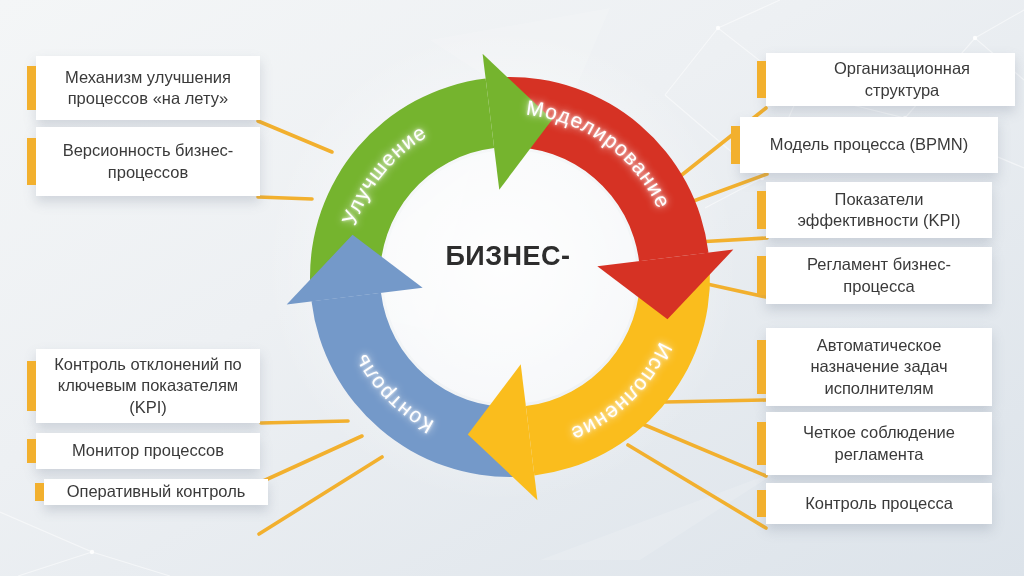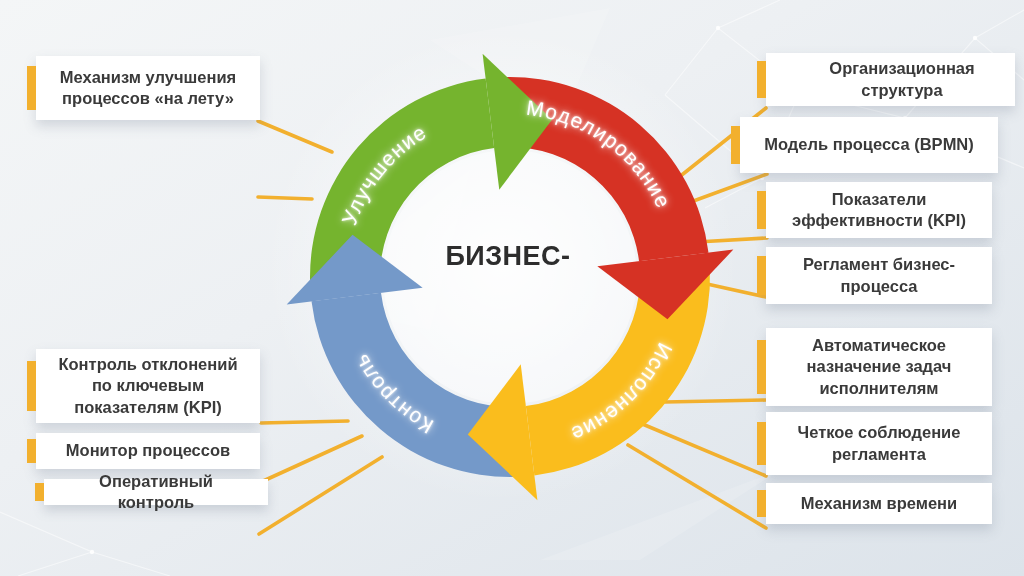--- a/index.html
+++ b/index.html
@@ -12,21 +12,21 @@
   .glow{position:absolute;inset:0;pointer-events:none;
     background:radial-gradient(circle 330px at 49% 46%,rgba(255,255,255,.9),rgba(255,255,255,0) 72%);}
   svg.layer{position:absolute;left:0;top:0;width:1024px;height:576px;}
   svg.cycle{position:absolute;left:270px;top:37px;width:480px;height:480px;}
 
   .card{
     position:absolute;background:#ffffff;display:flex;align-items:center;justify-content:center;
     box-shadow:0 6px 11px rgba(110,125,145,.25);
   }
   .card .txt{
-    padding:4px 16px;text-align:center;color:#3a3a3a;font-size:16.5px;line-height:1.28;font-weight:bold;
+    padding:4px 16px;text-align:center;color:#3a3a3a;font-size:16.5px;line-height:1.28;
   }
   .bar{
     position:absolute;left:-9px;top:16%;height:68%;width:9px;background:#f2b02e;
   }
   .title{
     position:absolute;left:392px;top:241px;width:232px;text-align:center;
     color:#2d2d2d;font-weight:bold;font-size:27px;line-height:1.12;letter-spacing:.5px;
   }
   .connector{stroke-width:3.6;stroke-linecap:round;}
   .arc-label{
@@ -110,20 +110,24 @@
   </svg>
 
   <div class="title">
     <div>БИЗНЕС-</div>
   </div>
 
   <div class="card" style="left:36px;top:56px;width:224px;height:64px;">
     <span class="bar"></span>
     <div class="txt">Механизм улучшения процессов «на лету»</div>
   </div>
+  <div class="card" style="left:36px;top:127px;width:224px;height:69px;">
+    <span class="bar"></span>
+    <div class="txt">Версионность бизнес-процессов</div>
+  </div>
   <div class="card" style="left:36px;top:349px;width:224px;height:74px;">
     <span class="bar"></span>
     <div class="txt">Контроль отклонений по ключевым показателям (KPI)</div>
   </div>
   <div class="card" style="left:36px;top:433px;width:224px;height:36px;">
     <span class="bar"></span>
     <div class="txt">Монитор процессов</div>
   </div>
   <div class="card" style="left:44px;top:479px;width:224px;height:26px;">
     <span class="bar"></span>
@@ -149,16 +153,16 @@
   <div class="card" style="left:766px;top:328px;width:226px;height:78px;">
     <span class="bar"></span>
     <div class="txt">Автоматическое назначение задач исполнителям</div>
   </div>
   <div class="card" style="left:766px;top:412px;width:226px;height:63px;">
     <span class="bar"></span>
     <div class="txt">Четкое соблюдение регламента</div>
   </div>
   <div class="card" style="left:766px;top:483px;width:226px;height:41px;">
     <span class="bar"></span>
-    <div class="txt">Механизм времени</div>
+    <div class="txt">Контроль процесса</div>
   </div>
 
 </div>
 
 </body></html>

